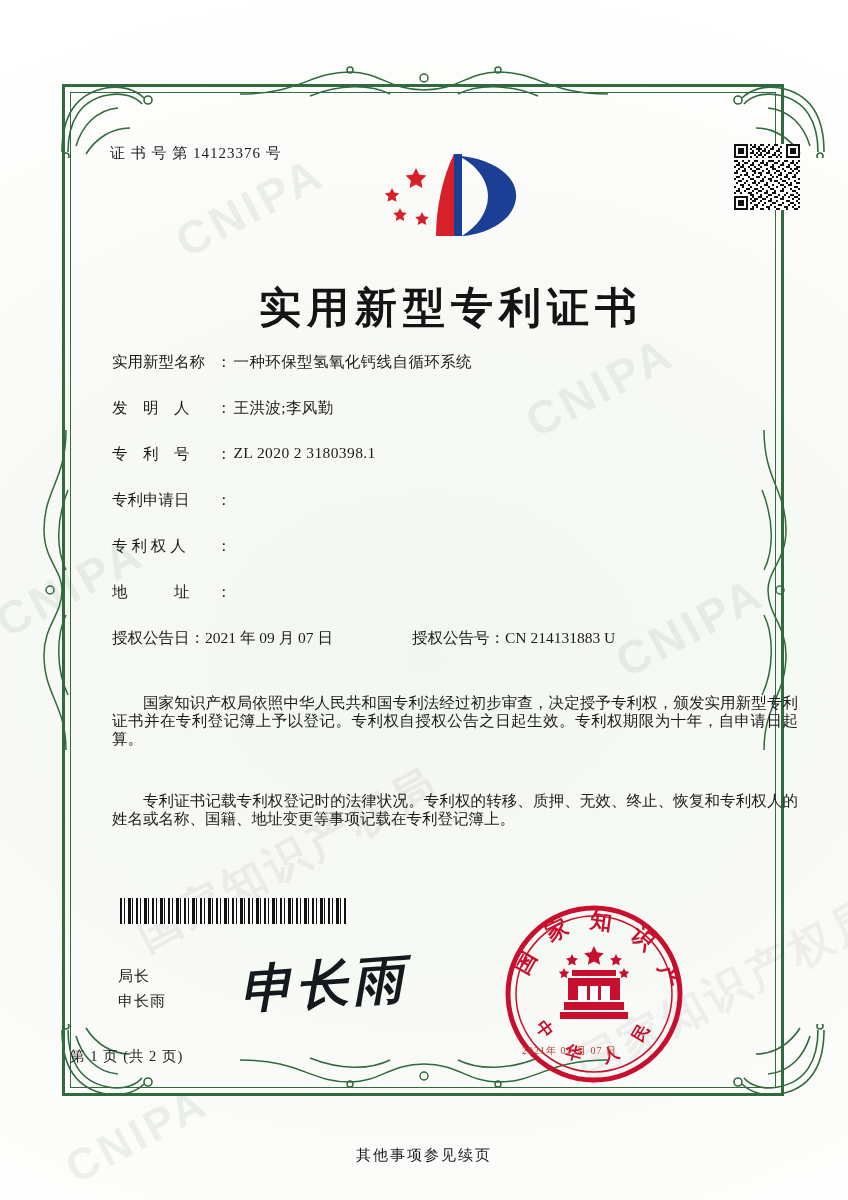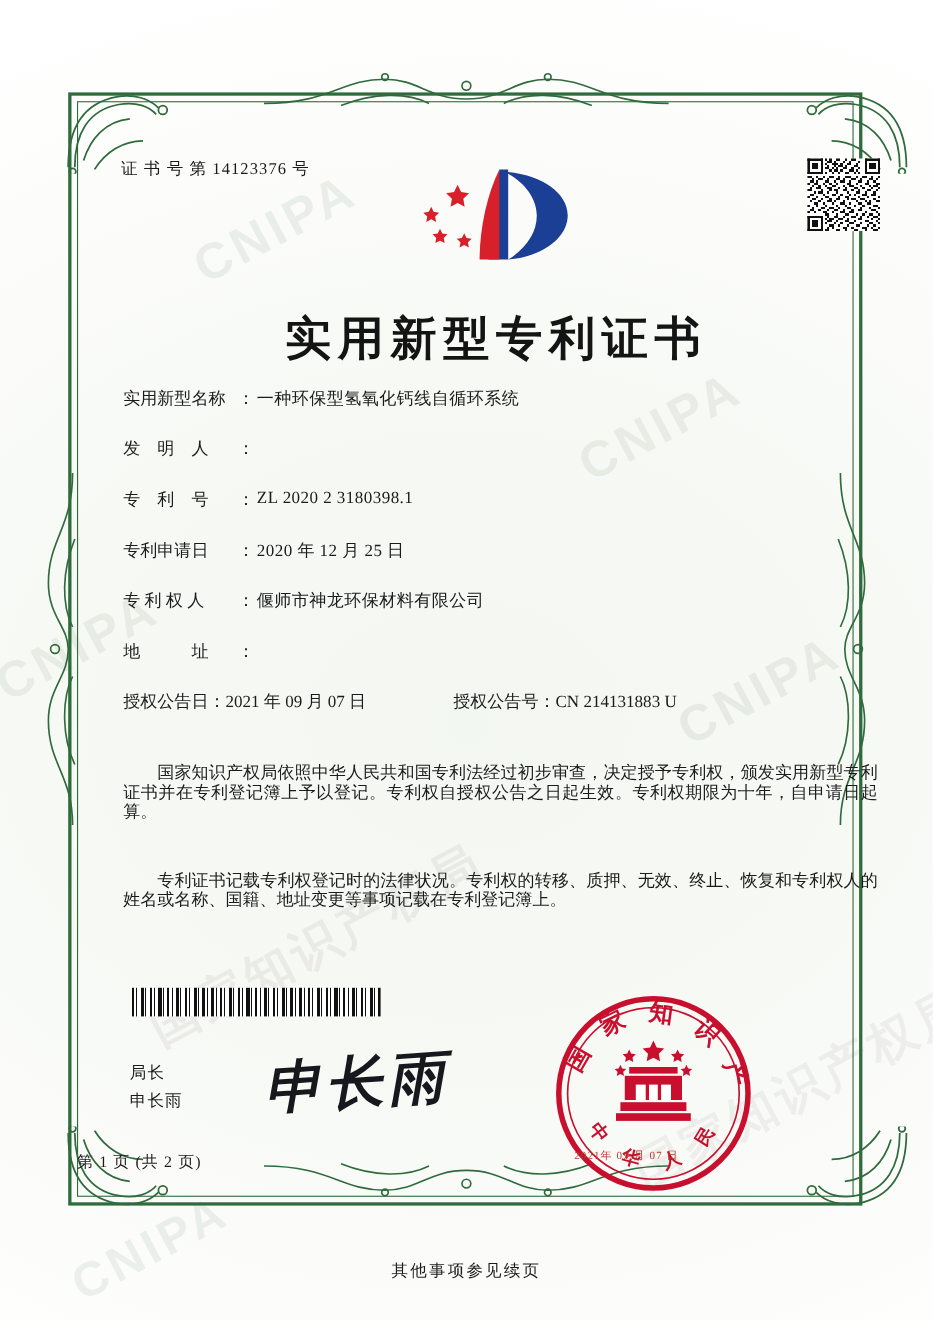--- a/index.html
+++ b/index.html
@@ -594,35 +594,34 @@
 
     <div class="fields">
       <div class="field">
         <span class="lbl">实用新型名称</span>
         <span class="sep">：</span>
         <span class="val">一种环保型氢氧化钙线自循环系统</span>
       </div>
       <div class="field">
         <span class="lbl">发　明　人</span>
         <span class="sep">：</span>
+        <span class="val">王洪波;李风勤</span>
       </div>
       <div class="field">
         <span class="lbl">专　利　号</span>
         <span class="sep">：</span>
         <span class="val">ZL 2020 2 3180398.1</span>
       </div>
       <div class="field">
         <span class="lbl">专利申请日</span>
         <span class="sep">：</span>
-        <span class="val">2020 年 12 月 25 日</span>
       </div>
       <div class="field">
         <span class="lbl">专 利 权 人</span>
         <span class="sep">：</span>
-        <span class="val">偃师市神龙环保材料有限公司</span>
       </div>
       <div class="field">
         <span class="lbl">地　　　址</span>
         <span class="sep">：</span>
       </div>
 
       <div class="field-inline">
         <span class="g1">
           <span>授权公告日</span><span>：</span><span>2021 年 09 月 07 日</span>
         </span>

